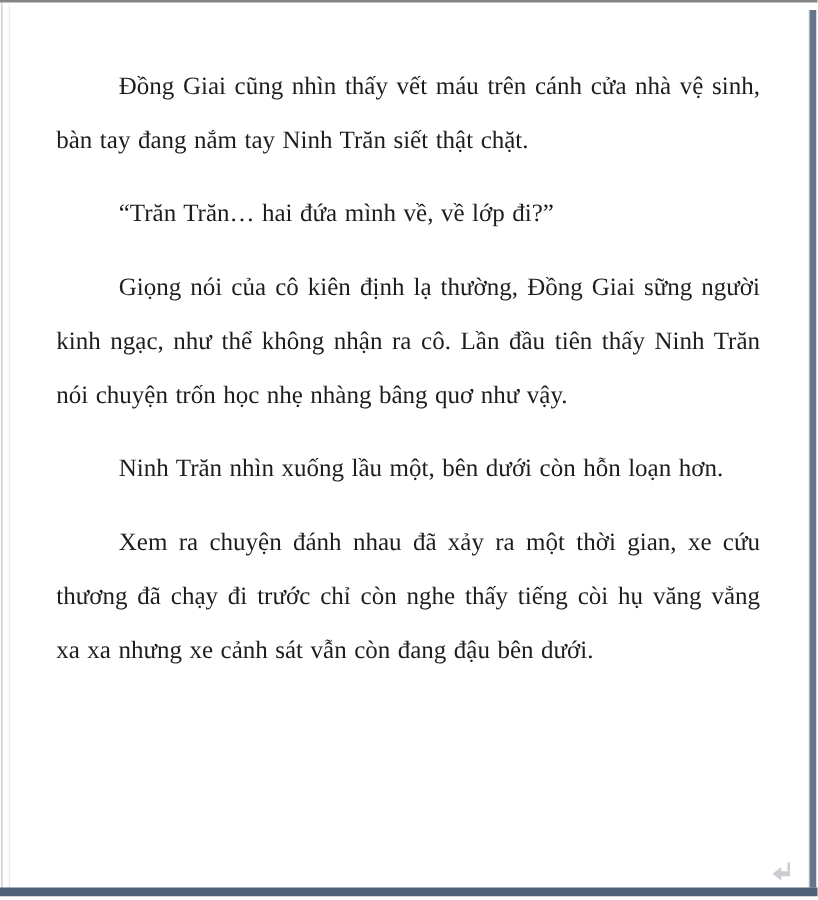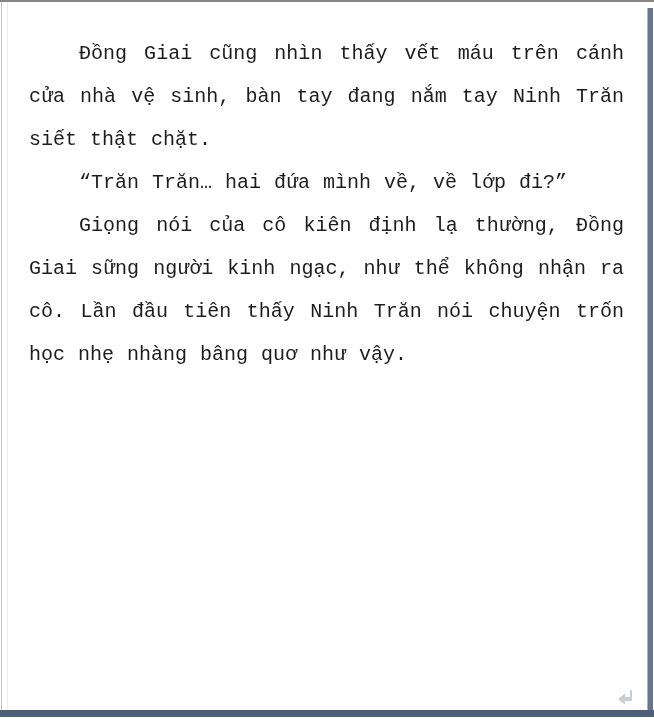--- a/index.html
+++ b/index.html
@@ -48,24 +48,23 @@
   }
   .content{
     position:absolute;
     top:32px;left:29px;right:30px;
     color:var(--text);
     font-size:20px;
     line-height:43px;
     text-align:justify;
   }
   .content p{
-    margin:0;
+    margin:16px;
     text-indent:50px;
     word-spacing:1px;
-    font-family:Liberation Mono, monospace;
   }
   .cursor{
     position:absolute;
     left:615px;top:688px;
     width:20px;height:18px;
     color:var(--cursor-gray);
     pointer-events:auto;
   }
   .cursor svg{display:block;width:20px;height:18px;}
 </style>
@@ -77,20 +76,22 @@
   <div class="edge-top"></div>
   <div class="edge-left"></div>
   <div class="edge-left-inner"></div>
   <div class="edge-right"></div>
   <div class="edge-bottom"></div>
 
   <div class="content">
     <p>Đồng Giai cũng nhìn thấy vết máu trên cánh cửa nhà vệ sinh, bàn tay đang nắm tay Ninh Trăn siết thật chặt.</p>
     <p>“Trăn Trăn… hai đứa mình về, về lớp đi?”</p>
     <p>Giọng nói của cô kiên định lạ thường, Đồng Giai sững người kinh ngạc, như thể không nhận ra cô. Lần đầu tiên thấy Ninh Trăn nói chuyện trốn học nhẹ nhàng bâng quơ như vậy.</p>
+    <p>Ninh Trăn nhìn xuống lầu một, bên dưới còn hỗn loạn hơn.</p>
+    <p>Xem ra chuyện đánh nhau đã xảy ra một thời gian, xe cứu thương đã chạy đi trước chỉ còn nghe thấy tiếng còi hụ văng vẳng xa xa nhưng xe cảnh sát vẫn còn đang đậu bên dưới.</p>
   </div>
 
   <span class="cursor" title="">
     <svg viewBox="0 0 20 18" xmlns="http://www.w3.org/2000/svg" aria-hidden="true">
       <path d="M15 2 L15 9 L17 9 L17 2 Z" fill="currentColor"></path>
       <path d="M3 11 L10 5.5 L10 9 L17 9 L17 13 L10 13 L10 16.5 Z" fill="currentColor"></path>
     </svg>
   </span>
 
 </div>

